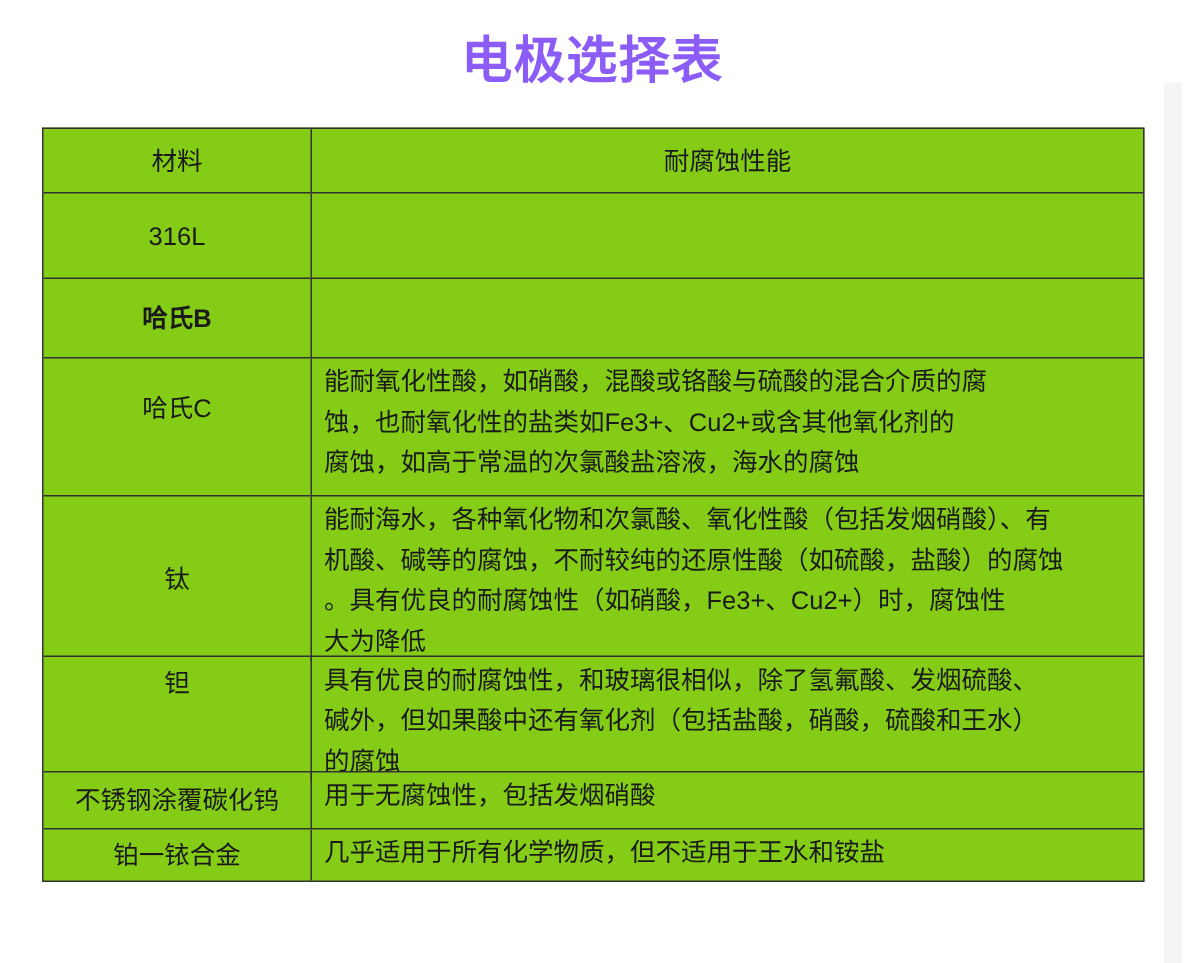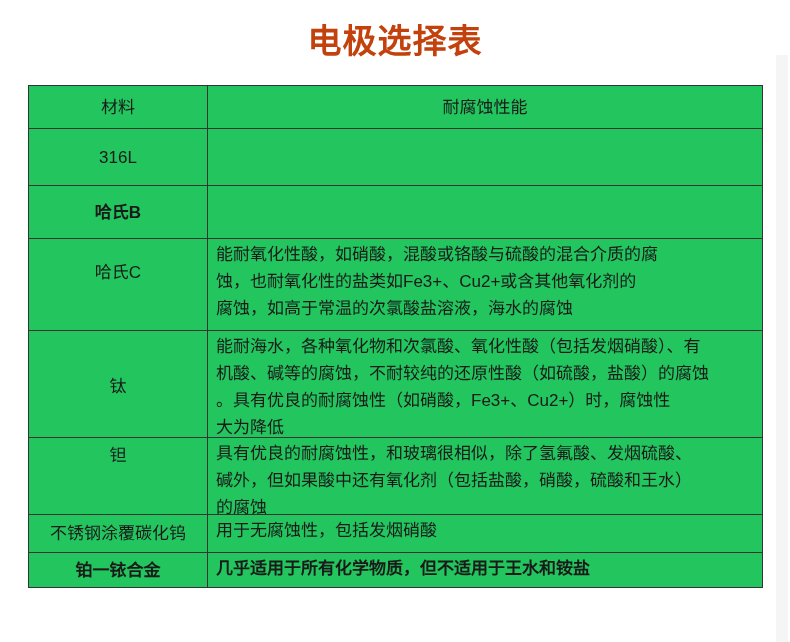--- a/index.html
+++ b/index.html
@@ -19,46 +19,46 @@
   .title {
     margin: 0;
     position: absolute;
     top: 22px;
     left: 0;
     width: 100%;
     text-align: center;
     font-size: 34px;
     line-height: 38px;
     font-weight: bold;
-    color: #c2410c;
+    color: #8b5cf6;
     letter-spacing: 1px;
   }
   .etable {
     position: absolute;
     left: 28px;
     top: 85px;
     width: 735px;
     border: 1px solid #333333;
     box-sizing: border-box;
-    background: #22c55e;
+    background: #84cc16;
   }
   .t-row {
     display: grid;
     grid-template-columns: 179px 1fr;
     box-sizing: border-box;
   }
   .t-header { height: 42px; }
   #table-body .t-row { border-top: 1px solid #333333; }
   #table-body .t-row:nth-child(1) { height: 57px; }
   #table-body .t-row:nth-child(2) { height: 53px; font-weight: bold; }
   #table-body .t-row:nth-child(3) { height: 92px; }
   #table-body .t-row:nth-child(4) { height: 107px; }
   #table-body .t-row:nth-child(5) { height: 77px; }
   #table-body .t-row:nth-child(6) { height: 38px; }
-  #table-body .t-row:nth-child(7) { height: 35px; font-weight: bold; }
+  #table-body .t-row:nth-child(7) { height: 35px; }
   .cell {
     box-sizing: border-box;
     font-size: 17px;
     line-height: 27px;
     color: #1a1a1a;
   }
   .cell-material {
     border-right: 1px solid #333333;
     display: flex;
     justify-content: center;

